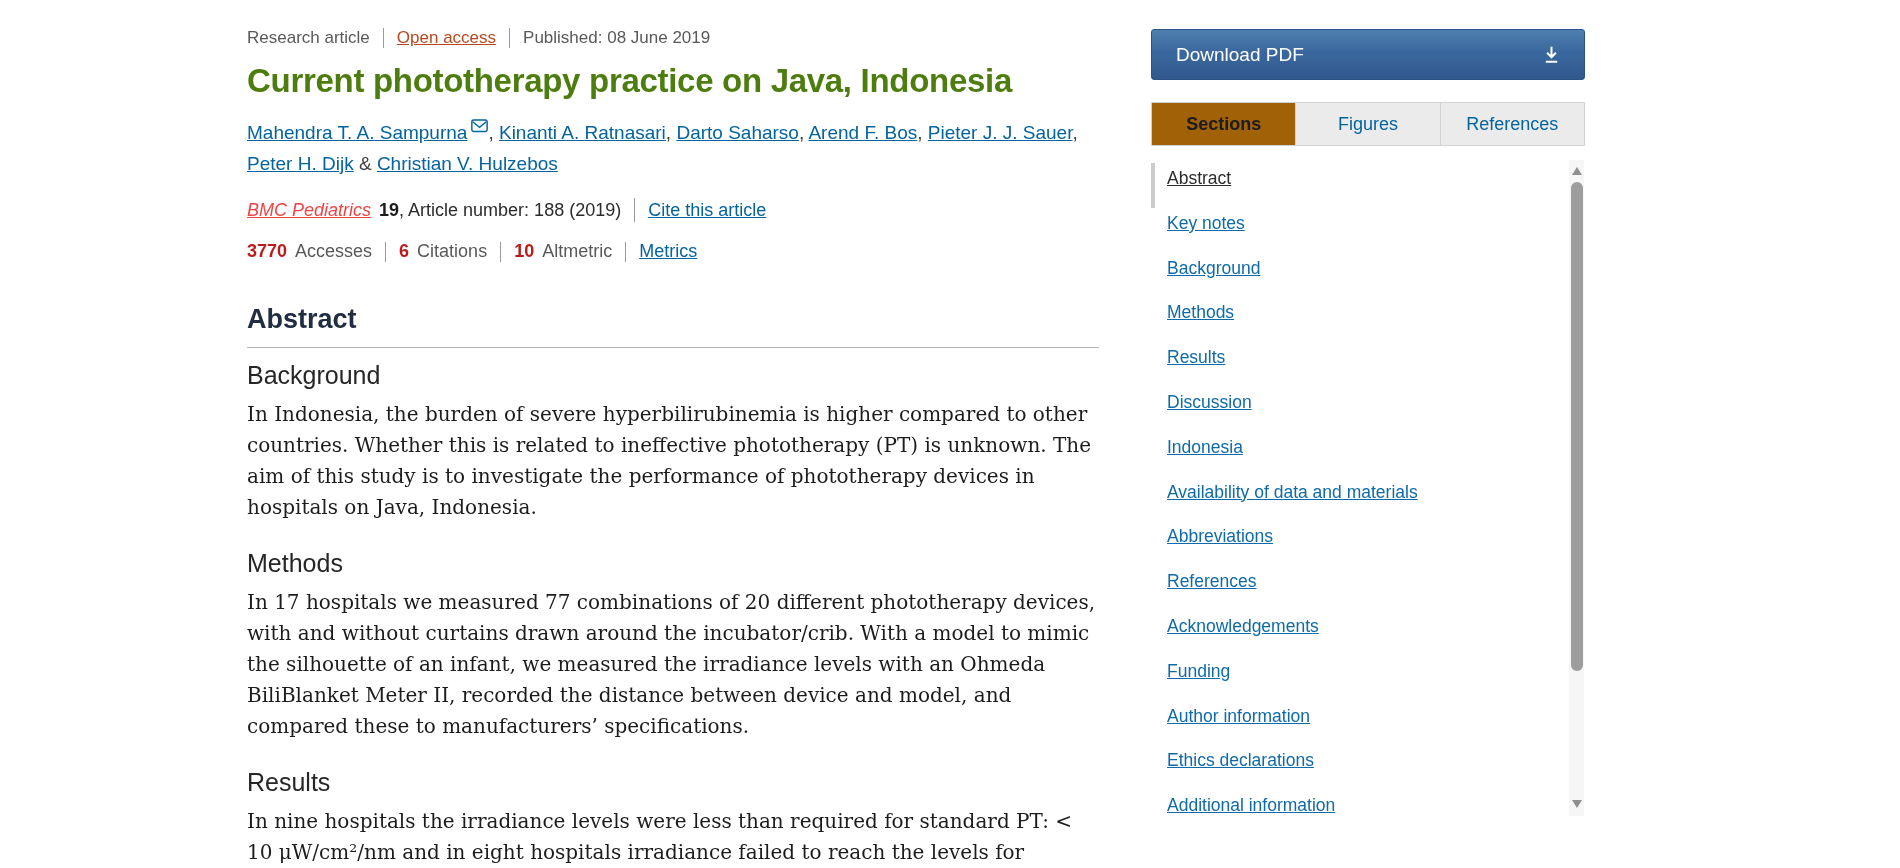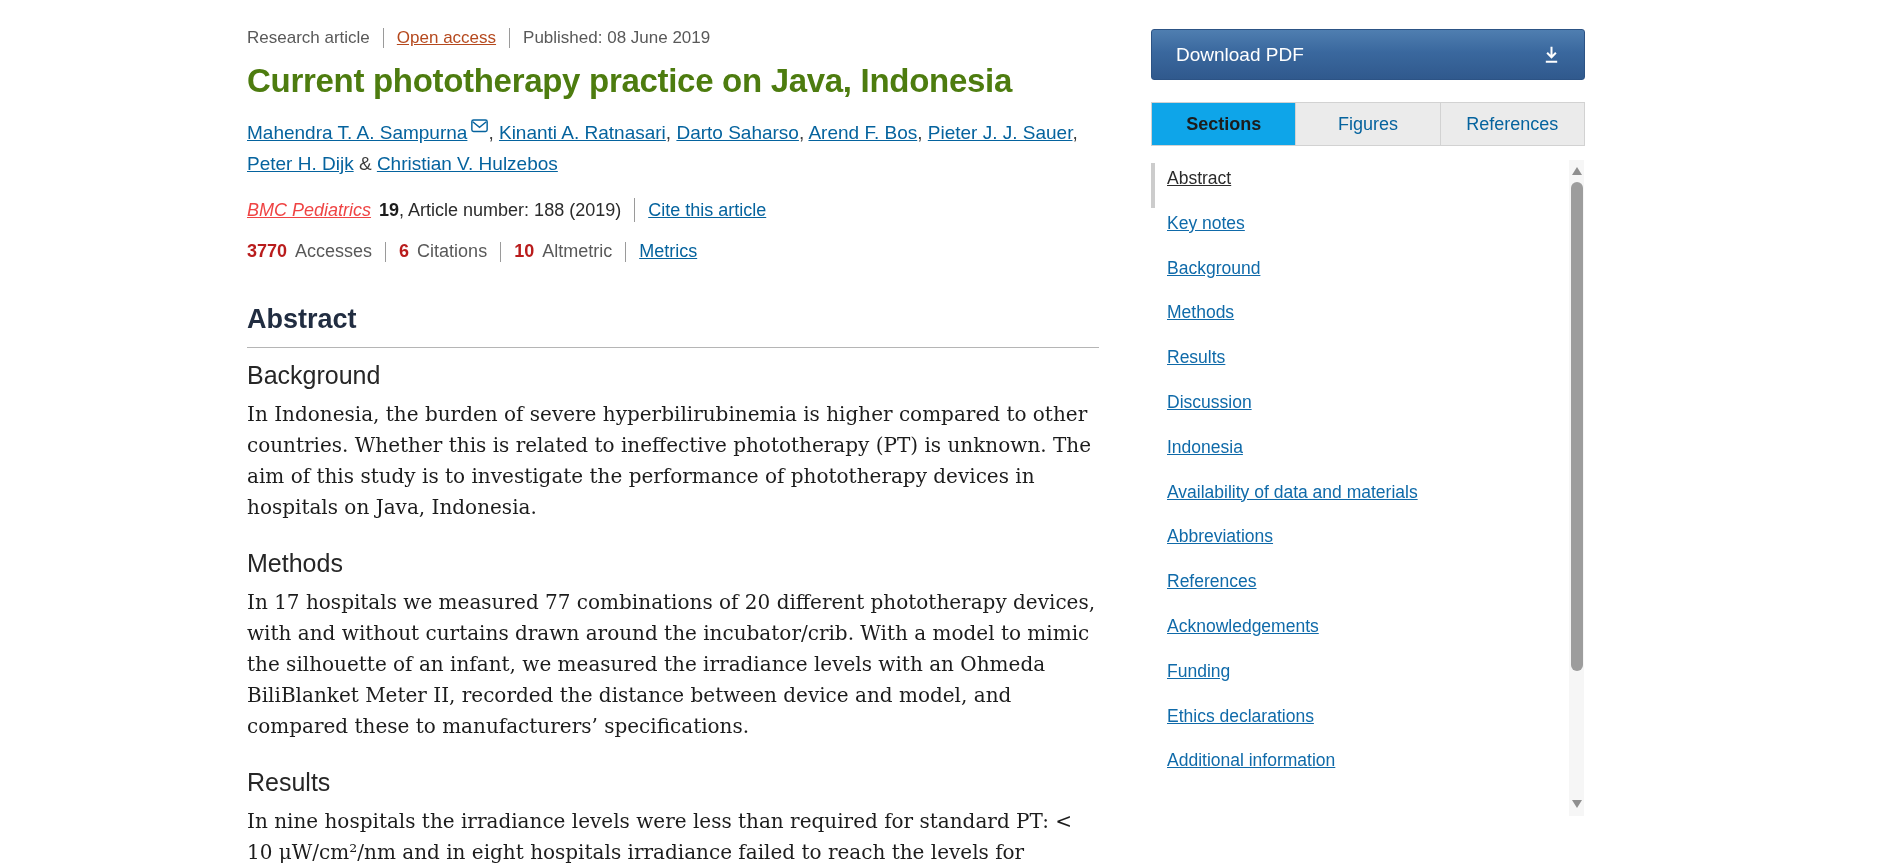--- a/index.html
+++ b/index.html
@@ -53,21 +53,21 @@
     display:flex; align-items:center; justify-content:space-between;
     padding:0 22px 0 24px; cursor:pointer;
   }
 
   .tabs {
     position:absolute; top:102px; left:0; width:434px; height:44px;
     display:flex; border:1px solid #d2d2d2; font-size:18px;
   }
   .tab { flex:1; display:flex; align-items:center; justify-content:center;
     background:#ebebeb; color:#05639e; border-left:1px solid #d2d2d2; cursor:pointer; }
-  .tab.active { background:#0ea5e9; color:#1c1c1c; font-weight:bold; border-left:none; }
+  .tab.active { background:#a16207; color:#1c1c1c; font-weight:bold; border-left:none; }
 
   .section-nav { position:absolute; top:163px; left:0; width:400px; list-style:none; }
   .section-nav li { height:44.8px; padding:5px 0 0 16px; }
   .section-nav li a { font-size:17.5px; color:#0f6aa9; text-decoration:underline; cursor:pointer; }
   .section-nav li.active { border-left:4px solid #cccccc; padding-left:12px; }
   .section-nav li.active a { color:#2b2b2b; }
 
   
   .scrollbar { position:absolute; left:418px; top:160px; width:15px; height:656px; background:#f6f6f6; }
   .sb-thumb { position:absolute; left:1.5px; top:22px; width:12px; height:489px; background:#9d9d9d; border-radius:7px; cursor:pointer; }
@@ -160,20 +160,21 @@
       <li><a>Background</a></li>
       <li><a>Methods</a></li>
       <li><a>Results</a></li>
       <li><a>Discussion</a></li>
       <li><a>Indonesia</a></li>
       <li><a>Availability of data and materials</a></li>
       <li><a>Abbreviations</a></li>
       <li><a>References</a></li>
       <li><a>Acknowledgements</a></li>
       <li><a>Funding</a></li>
+      <li><a>Author information</a></li>
       <li><a>Ethics declarations</a></li>
       <li><a>Additional information</a></li>
     </ul>
 
     <div class="scrollbar">
       <div class="sb-arrow up"></div>
       <div class="sb-thumb"></div>
       <div class="sb-arrow down"></div>
     </div>
 

